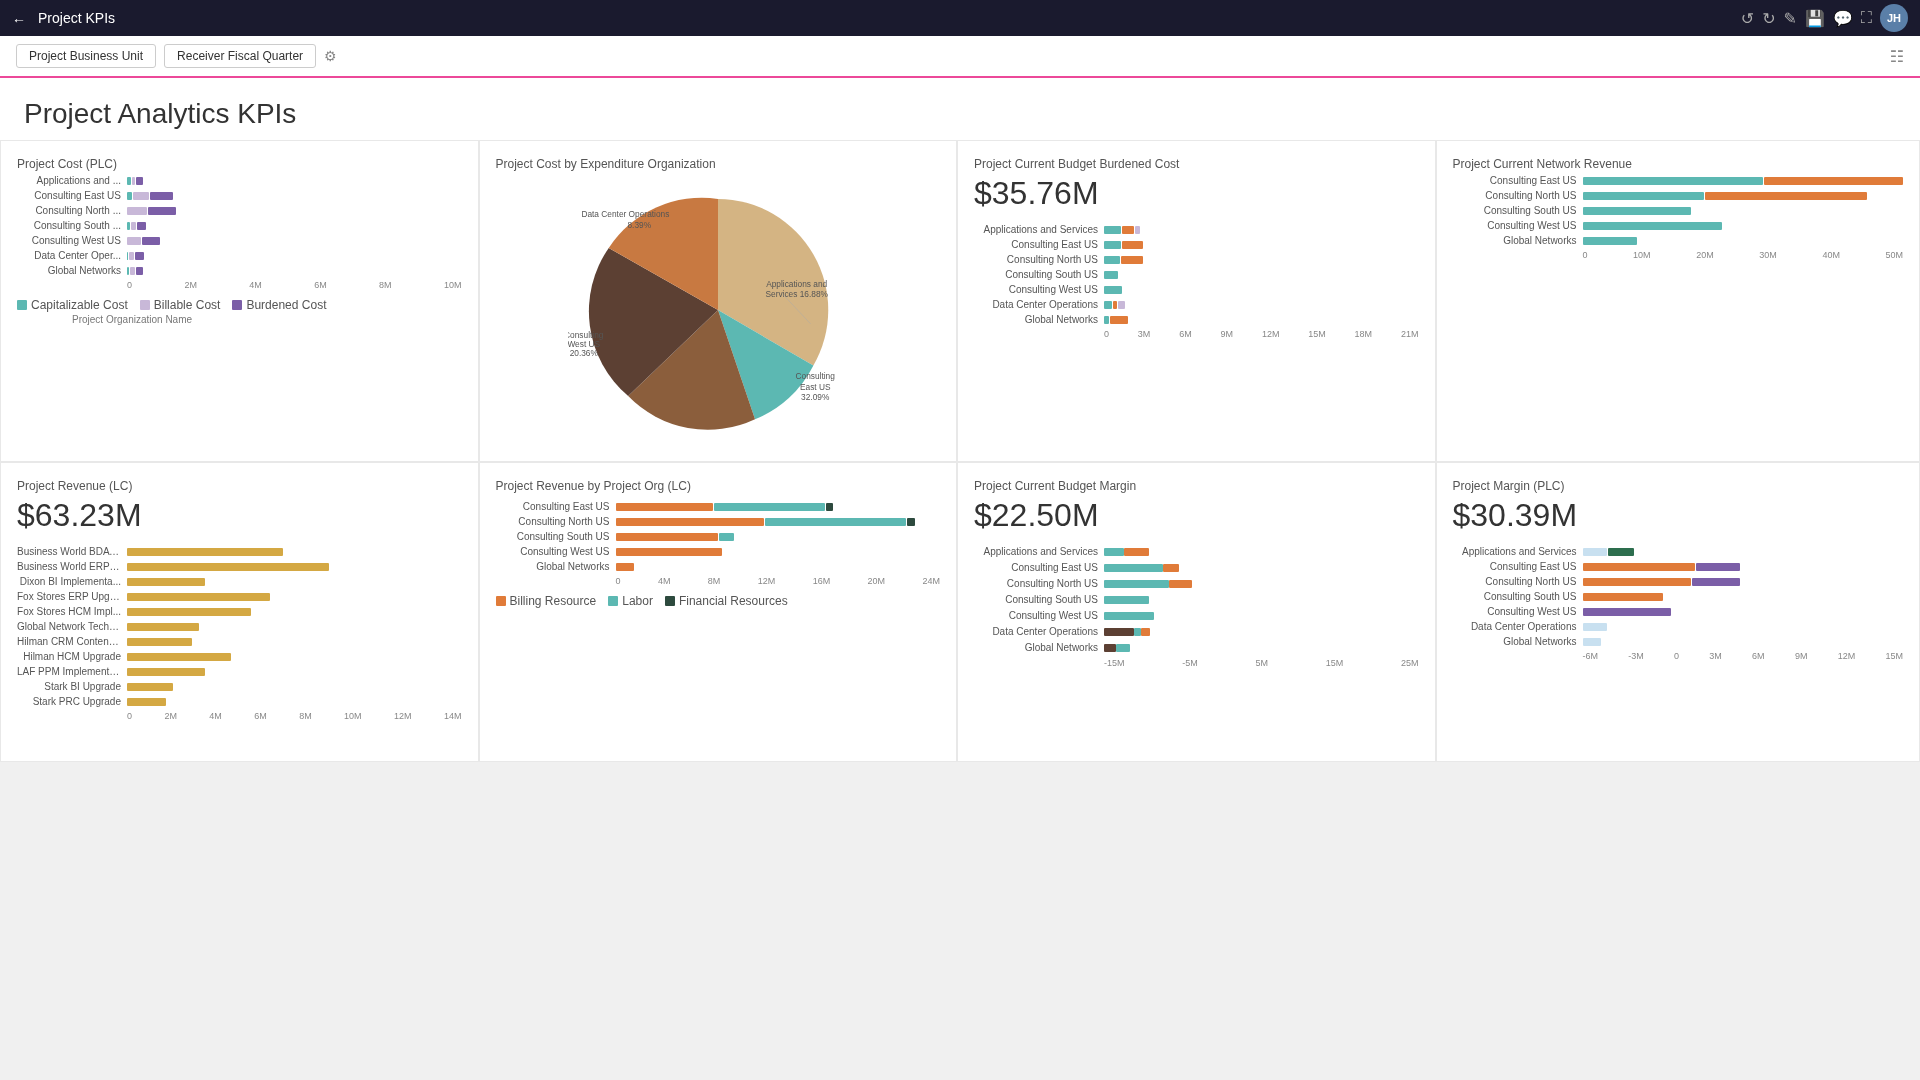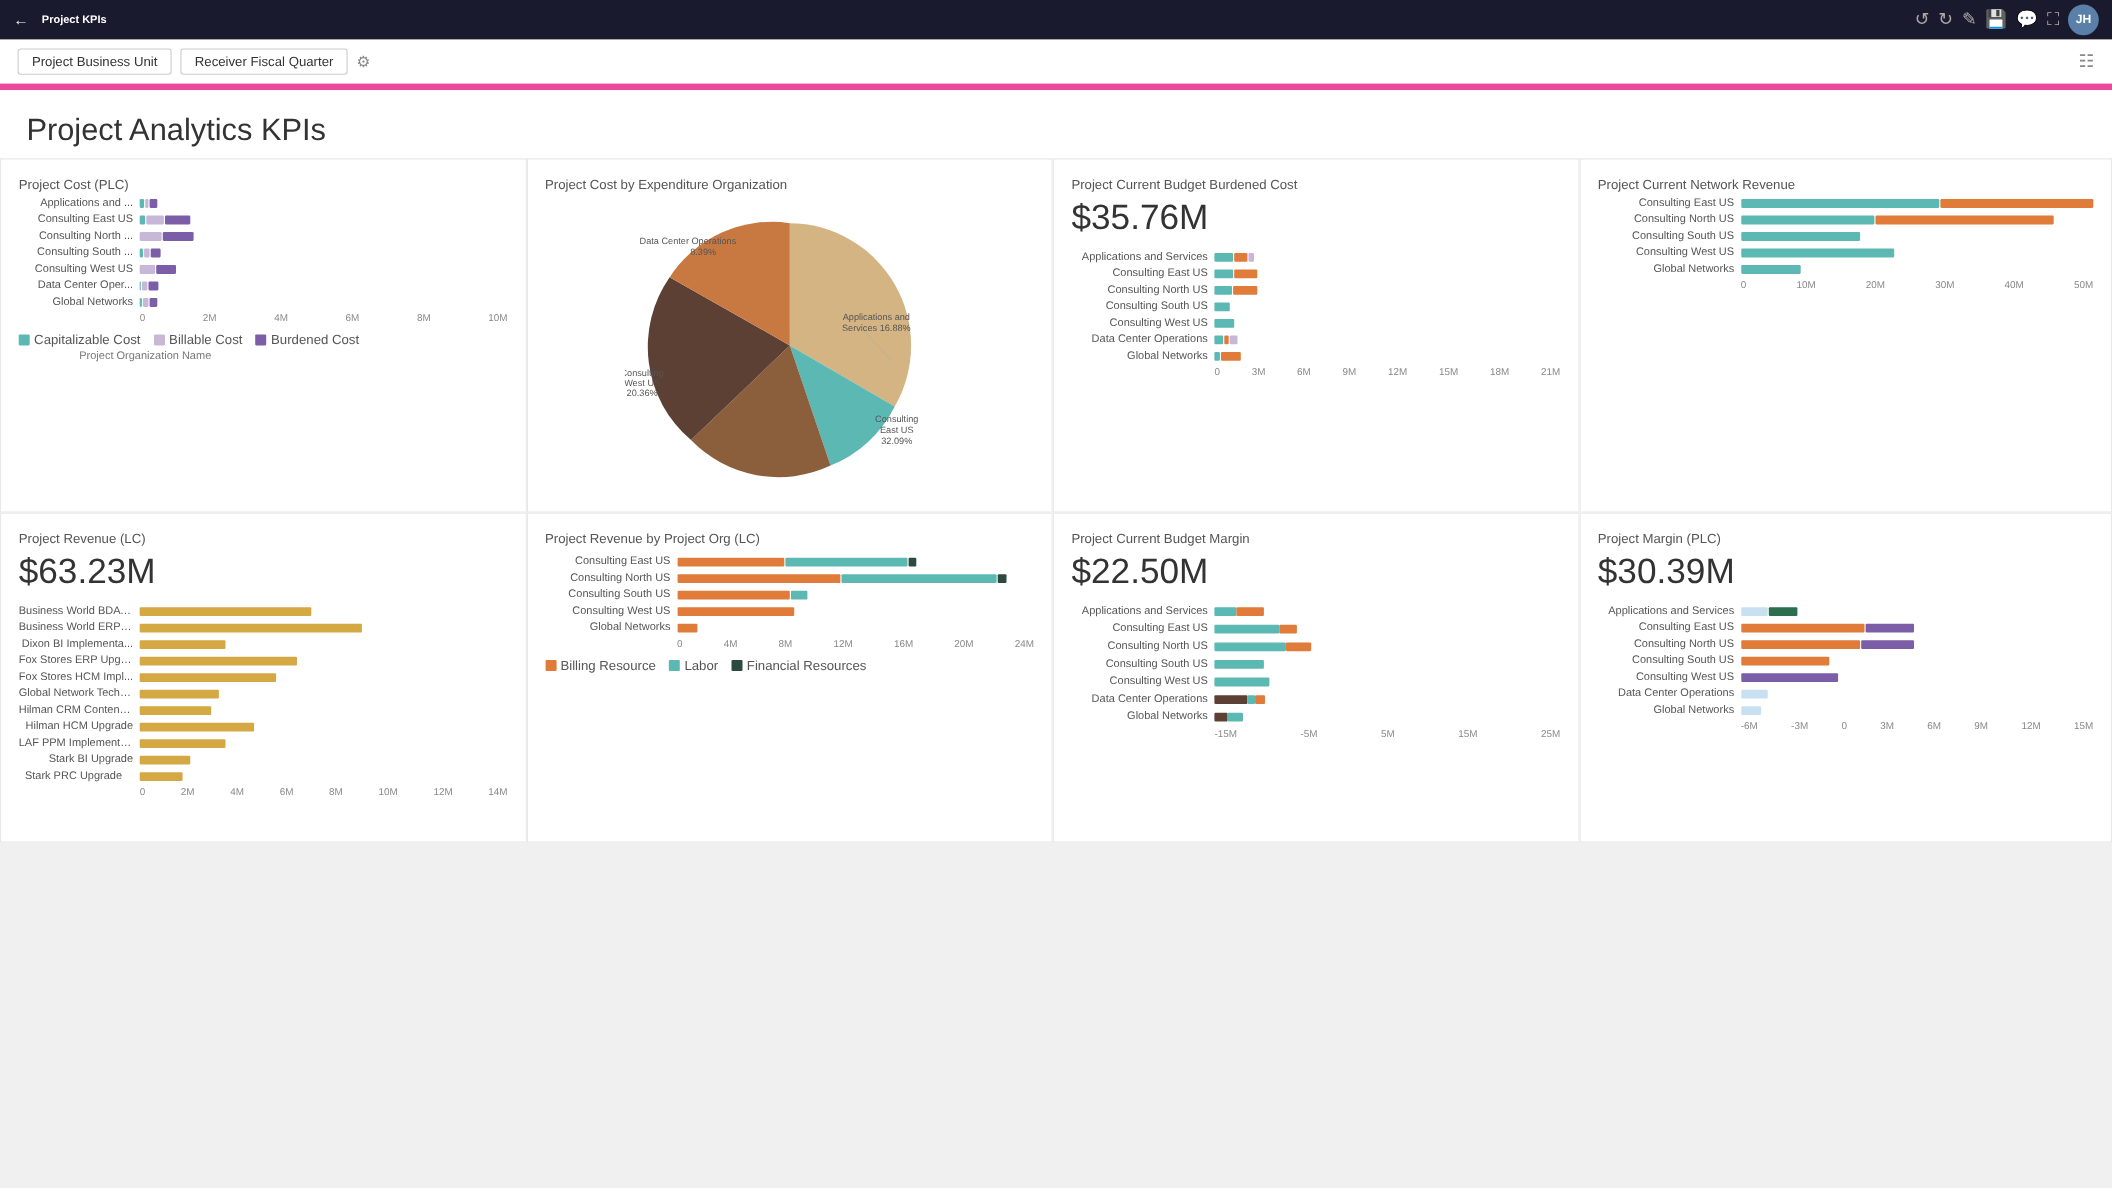--- a/index.html
+++ b/index.html
@@ -8,33 +8,33 @@
     .title-bar {
       background: #1a1a2e;
       color: white;
       height: 36px;
       display: flex;
       align-items: center;
       padding: 0 12px;
       gap: 12px;
     }
     .title-bar .back-btn { color: white; cursor: pointer; font-size: 14px; }
-    .title-bar .title { font-size: 10px; font-weight: 700; }
+    .title-bar .title { font-size: 14px; font-weight: 400; }
     .title-bar .spacer { flex: 1; }
     .title-bar .toolbar-icons { display: flex; gap: 8px; align-items: center; }
     .title-bar .toolbar-icons span { color: #aaa; font-size: 16px; cursor: pointer; }
     .avatar { background: #5a7fa8; border-radius: 50%; width: 28px; height: 28px; display: flex; align-items: center; justify-content: center; font-size: 11px; font-weight: bold; color: white; }
 
     .filter-bar {
       background: #fff;
       padding: 8px 16px;
       display: flex;
       align-items: center;
       gap: 8px;
-      border-bottom: 6px solid #ec4899;
+      border-bottom: 2px solid #ec4899;
     }
     .filter-btn {
       border: 1px solid #ccc;
       background: #fff;
       padding: 4px 12px;
       border-radius: 3px;
       font-size: 12px;
       cursor: pointer;
       color: #333;
     }
@@ -411,21 +411,21 @@
             <div style="width: 78px; height: 8px; background: rgb(212, 168, 67); border-radius: 1px;"></div>
           </div>
         </div>
         <div class="bar-row">
           <div style="width: 110px; font-size: 10px; color: rgb(85, 85, 85); text-align: right; padding-right: 6px; white-space: nowrap; overflow: hidden; text-overflow: ellipsis; flex-shrink: 0;">Stark BI Upgrade</div>
           <div style="display: flex; gap: 1px; align-items: center; flex: 1 1 0%;">
             <div style="width: 46px; height: 8px; background: rgb(212, 168, 67); border-radius: 1px;"></div>
           </div>
         </div>
         <div class="bar-row">
-          <div style="width: 110px; font-size: 10px; color: rgb(85, 85, 85); text-align: right; padding-right: 16px; white-space: nowrap; overflow: hidden; text-overflow: ellipsis; flex-shrink: 0;">Stark PRC Upgrade</div>
+          <div style="width: 110px; font-size: 10px; color: rgb(85, 85, 85); text-align: right; padding-right: 6px; white-space: nowrap; overflow: hidden; text-overflow: ellipsis; flex-shrink: 0;">Stark PRC Upgrade</div>
           <div style="display: flex; gap: 1px; align-items: center; flex: 1 1 0%;">
             <div style="width: 39px; height: 8px; background: rgb(212, 168, 67); border-radius: 1px;"></div>
           </div>
         </div>
       </div>
     <div class="axis-labels" id="revenue-lc-axis" style="padding-left: 110px; display: flex; justify-content: space-between; font-size: 9px; color: rgb(136, 136, 136); margin-top: 4px;">
         <span>0</span>
         <span>2M</span>
         <span>4M</span>
         <span>6M</span>

